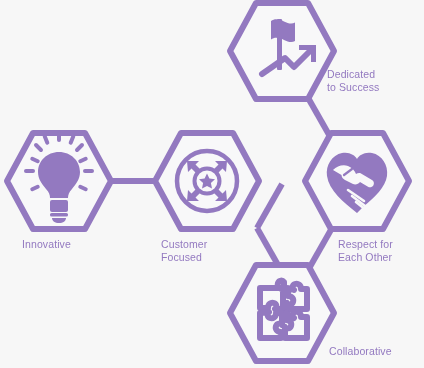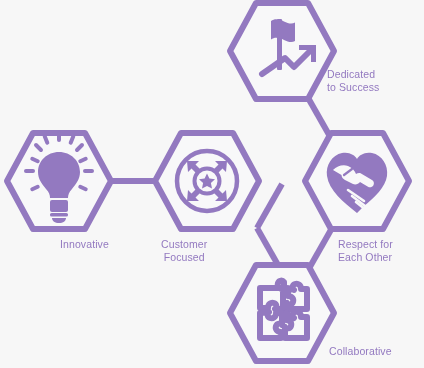--- a/index.html
+++ b/index.html
@@ -50,22 +50,22 @@
   }
   .label {
     position: absolute;
     color: #9379c0;
     font-family: "Liberation Sans", sans-serif;
     font-size: 10.5px;
     line-height: 12.5px;
     white-space: pre-line;
     letter-spacing: 0.01em;
   }
-  #label-innovative   { left: 22px;  top: 238px; margin-left: 38px; }
-  #label-customer     { left: 161px; top: 238px; text-align: center; }
+  #label-innovative   { left: 22px;  top: 238px; }
+  #label-customer     { left: 161px; top: 238px; text-align: left; }
   #label-dedicated    { left: 327px; top: 68px;  }
   #label-respect      { left: 338px; top: 238px; }
   #label-collaborative{ left: 329px; top: 345px; }
 </style>
 </head>
 <body>
 
 <div id="diagram-root">
 
   <svg class="diagram" viewBox="0 0 424 368" xmlns="http://www.w3.org/2000/svg">

